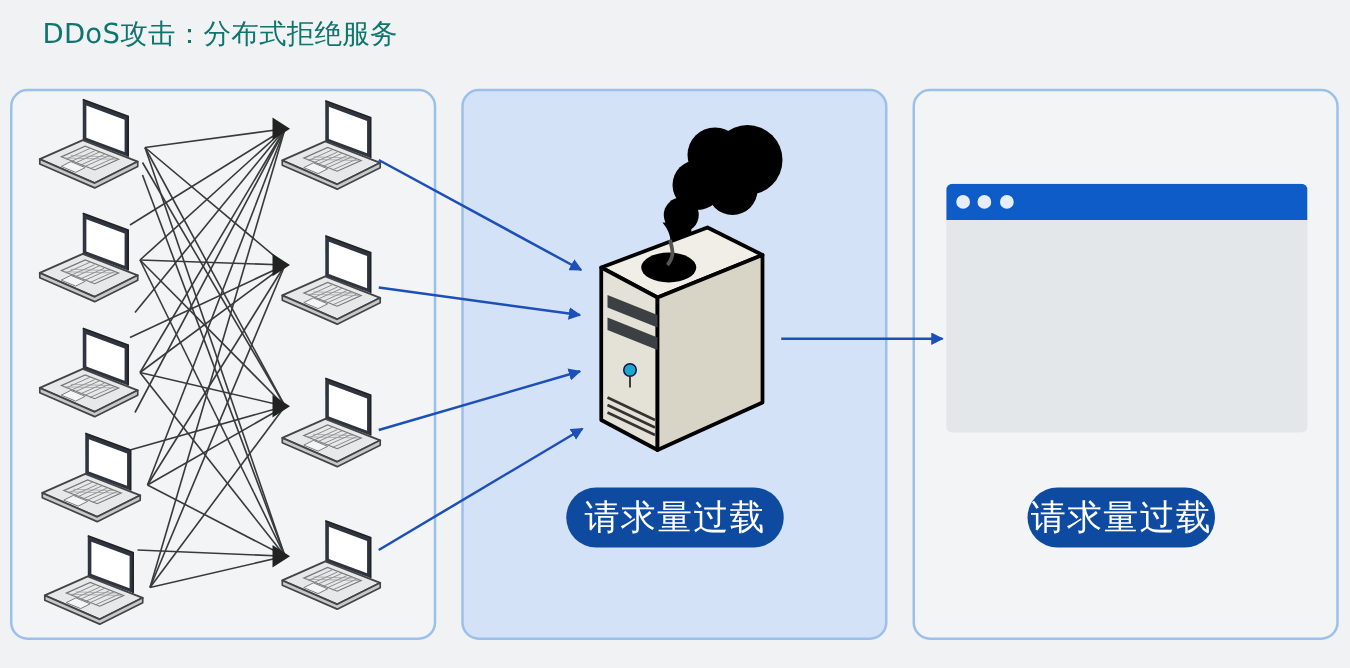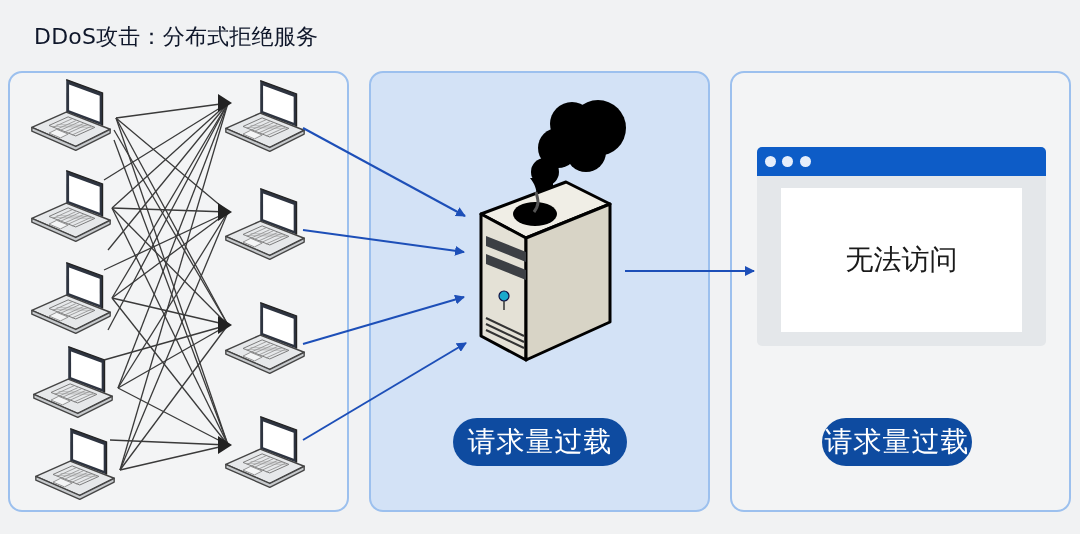--- a/index.html
+++ b/index.html
@@ -3,36 +3,35 @@
 <meta charset="utf-8">
 <style>
   html, body { margin:0; padding:0; }
   body {
     width:1080px; height:534px; overflow:hidden;
     background:#f1f2f3;
     font-family:"DejaVu Sans", "Liberation Sans", sans-serif;
     position:relative;
   }
   .title {
-    position:absolute; left:34px; top:22px;
-    font-size:22px; color:#0f172a; letter-spacing:0.2px;
+    position:absolute; left:34px; top:12px;
+    font-size:22px; color:#0f766e; letter-spacing:0.2px;
   }
   .panel {
     position:absolute; top:71px; height:441px;
     border:2px solid #9cc0ee; border-radius:14px; box-sizing:border-box;
   }
   .panel.left { left:8px; width:341px; background:#f3f4f5; }
   .panel.mid { left:369px; width:341px; background:#d3e2f6; }
   .panel.right { left:730px; width:341px; background:#f3f4f5; }
   .pill {
     position:absolute; height:48px; border-radius:24px;
     background:#0e4ba0; color:#fff; font-size:28px;
     display:flex; align-items:center; justify-content:center;
     letter-spacing:1px;
-    margin-top:28px;
   }
   .pill.mid { left:453px; top:390px; width:174px; }
   .pill.right { left:822px; top:390px; width:150px; }
   .browser {
     position:absolute; left:757px; top:147px; width:289px; height:199px;
     background:#e4e7ea; border-radius:5px; overflow:hidden;
   }
   .browser .bar { height:29px; background:#0d5cc7; position:relative; }
   .browser .dot { position:absolute; top:9px; width:11px; height:11px; border-radius:50%; background:#e6eefb; }
   .browser .content {
@@ -162,17 +161,16 @@
     <path d="M486,318 L524,336 M486,324 L524,342 M486,330 L524,348" stroke="#333" stroke-width="2"></path>
   </g>
 </svg>
 
 <div class="browser">
   <div class="bar">
     <span class="dot" style="left:8px"></span>
     <span class="dot" style="left:25px"></span>
     <span class="dot" style="left:43px"></span>
   </div>
-  <div class="content">无法访问</div>
 </div>
 
 <div class="pill mid">请求量过载</div>
 <div class="pill right">请求量过载</div>
 
 </body></html>

